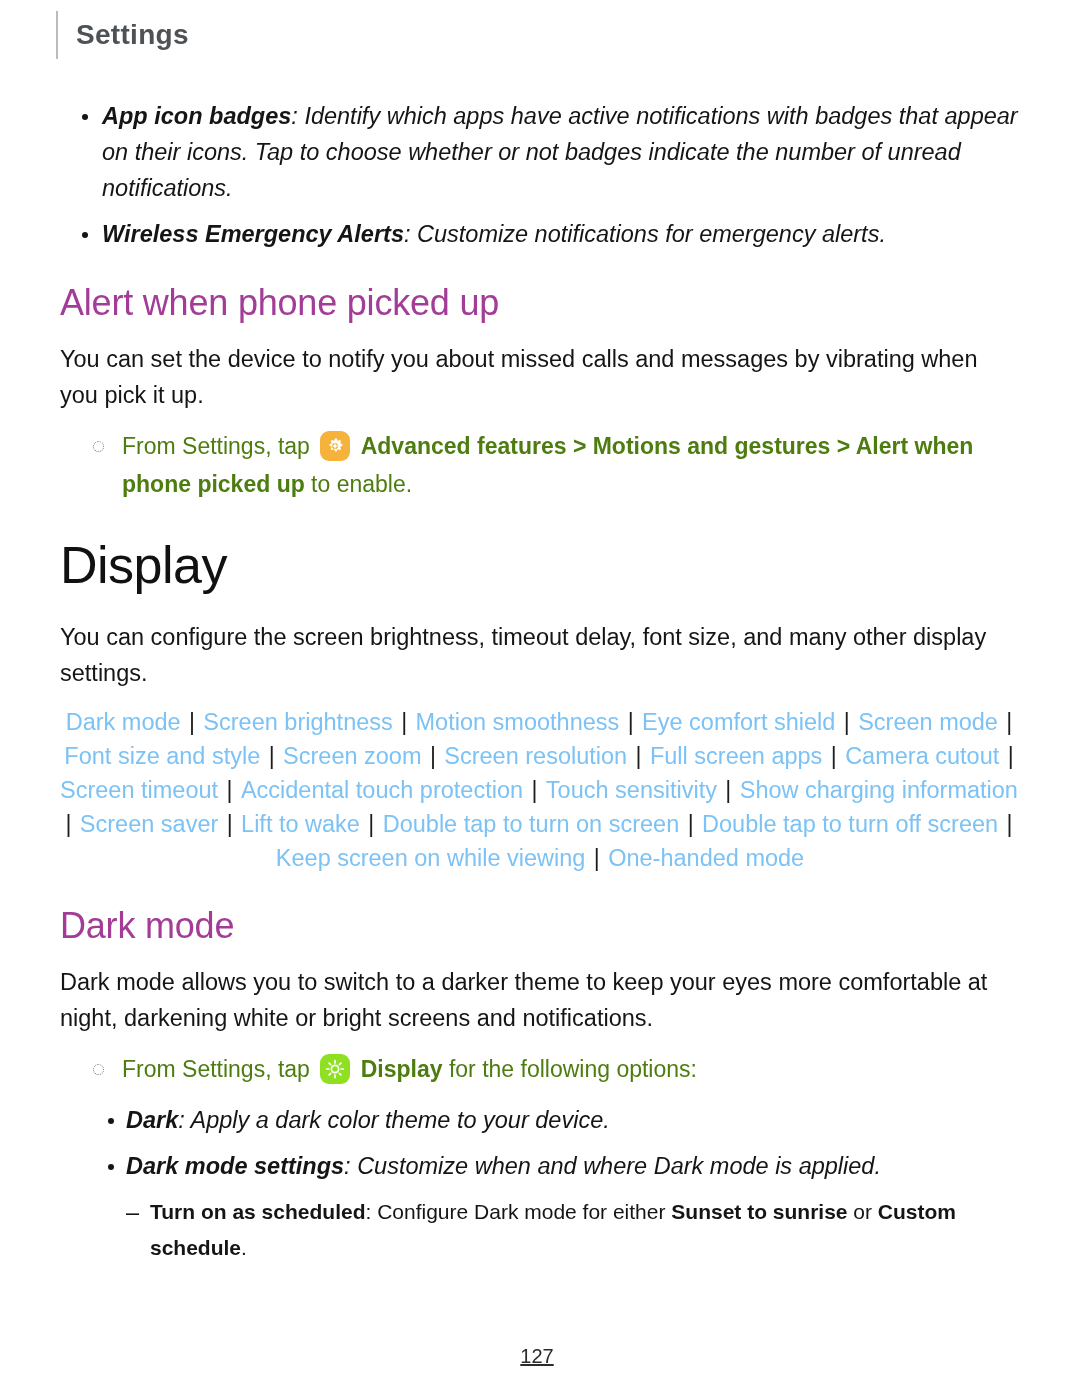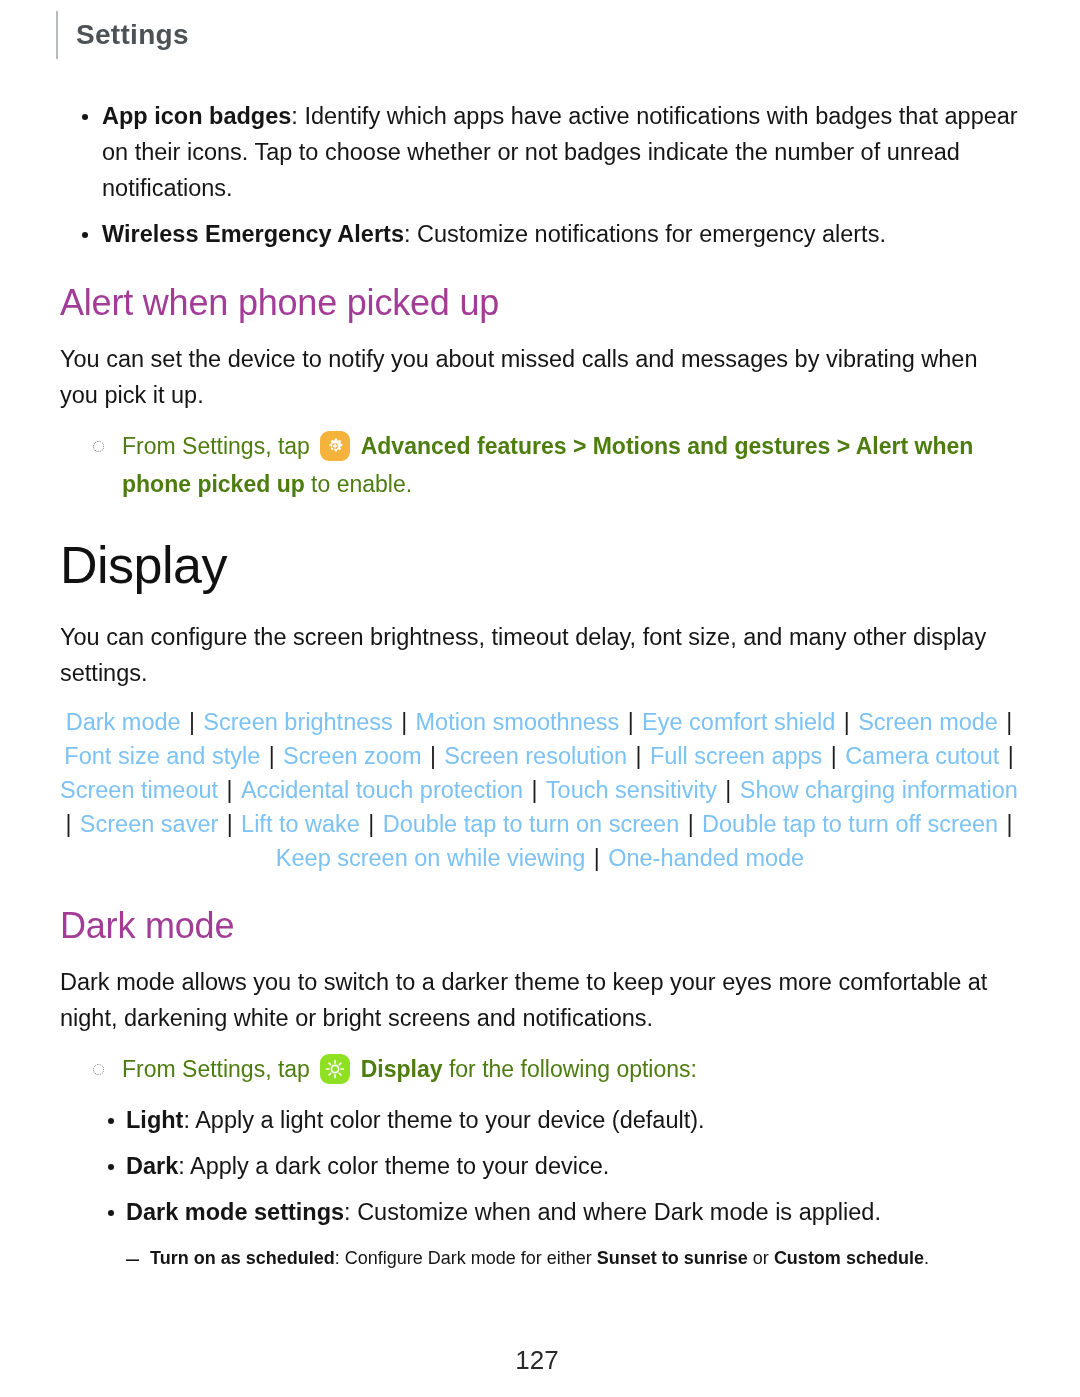--- a/index.html
+++ b/index.html
@@ -62,20 +62,21 @@
     margin: 0 0 8px 0;
     padding: 0;
   }
   .bullets > li {
     position: relative;
     padding-left: 42px;
     font-size: 23.5px;
     line-height: 36px;
     color: #151515;
     margin-bottom: 10px;
+    font-style: italic;
   }
   .bullets > li::before {
     content: "";
     position: absolute;
     left: 22px;
     top: 16px;
     width: 6px;
     height: 6px;
     border-radius: 50%;
     background: #151515;
@@ -85,21 +86,21 @@
 
   
   .dashes {
     list-style: none;
     margin: 0;
     padding: 0;
   }
   .dashes > li {
     position: relative;
     padding-left: 90px;
-    font-size: 18px;
+    font-size: 21px;
     line-height: 36px;
     color: #151515;
     margin-bottom: 8px;
   }
   .dashes > li::before {
     content: "\2013";
     position: absolute;
     left: 66px;
     top: 0;
     font-size: 23.5px;
@@ -182,22 +183,23 @@
     font-size: 23px;
   }
 
   
   .page-number {
     position: absolute;
     left: 0;
     right: 6px;
     top: 1345px;
     text-align: center;
-    font-size: 26px;
+    font-size: 20px;
     color: #2a2a2a;
+    text-decoration: underline;
   }
 </style>
 </head>
 <body>
 
 <div class="page-header">
   <div class="header-rule"></div>
   <div class="header-title">Settings</div>
 </div>
 
@@ -258,23 +260,20 @@
             <line x1="19.3" y1="10.7" x2="20.9" y2="9.1"></line>
           </g>
         </svg>
       </span>
       <b class="b">Display</b><span> for the following options:</span>
     </li>
   </ul>
 
   <ul class="bullets indent-2">
     <li>
-      <b class="b">Light</b><span>: Apply a light color theme to your device (default).</span>
-    </li>
-    <li>
       <b class="b">Dark</b><span>: Apply a dark color theme to your device.</span>
     </li>
     <li>
       <b class="b">Dark mode settings</b><span>: Customize when and where Dark mode is applied.</span>
     </li>
   </ul>
 
   <ul class="dashes">
     <li>
       <b class="b">Turn on as scheduled</b><span>: Configure Dark mode for either </span><b class="b">Sunset to sunrise</b><span> or </span><b class="b">Custom schedule</b><span>.</span>

